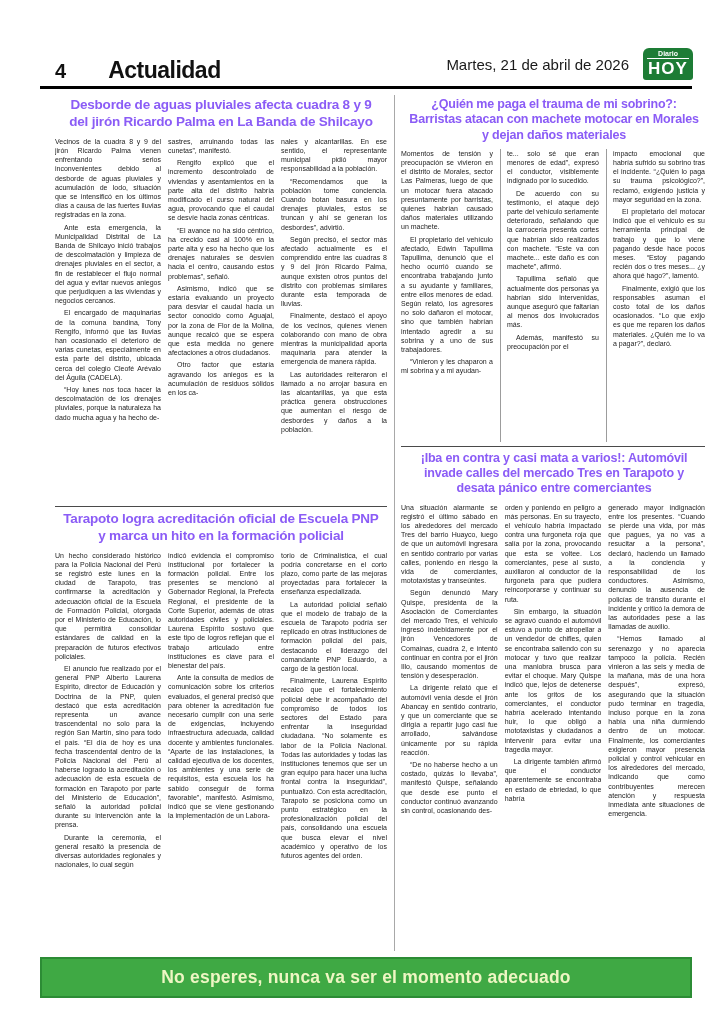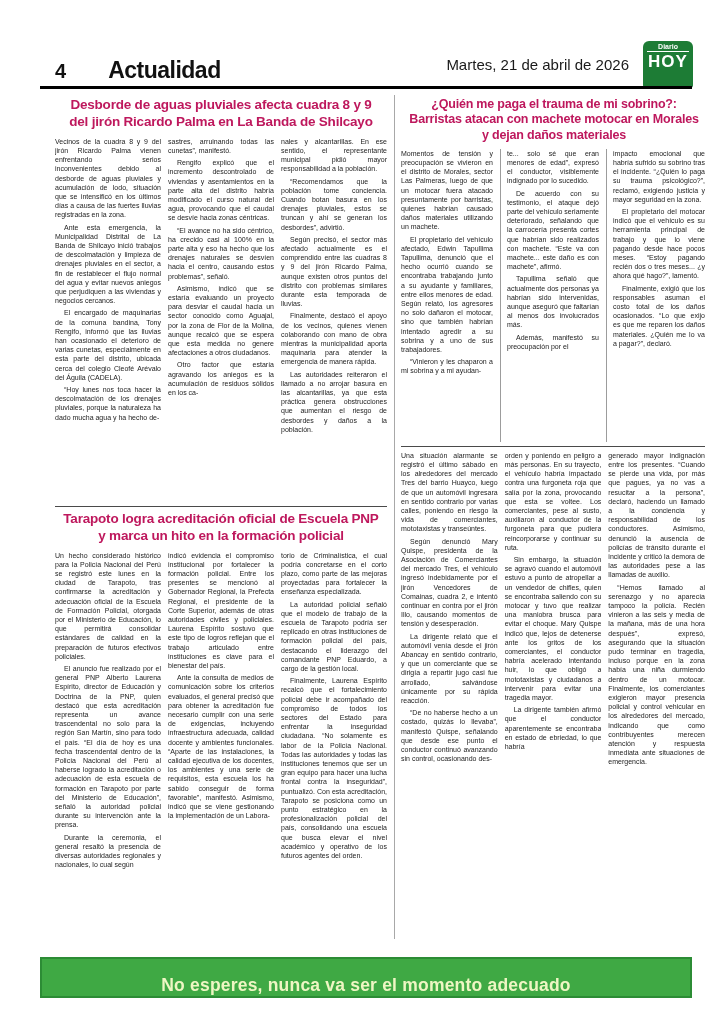--- a/index.html
+++ b/index.html
@@ -8,54 +8,54 @@
 
   
   .masthead{position:absolute;top:44px;left:55px;right:30px;height:40px;
             display:flex;justify-content:space-between;align-items:center;}
   .mast-left{display:flex;align-items:baseline;gap:42px;}
   .page-num{font-size:20px;font-weight:bold;}
   .section-title{font-size:23px;font-weight:bold;letter-spacing:-0.5px;margin-top:12px;}
   .mast-right{display:flex;align-items:center;gap:14px;}
   .edition-date{font-size:15px;color:#1a1a1a;}
   .logo{background:#1d7c35;border-radius:6px 6px 3px 3px;text-align:center;
-        padding:2px 4px 18px;min-width:42px;}
+        padding:2px 4px 3px;min-width:42px;}
   .logo-top{display:block;color:#fff;font-size:7px;font-weight:bold;
             border-bottom:1px solid #fff;padding-bottom:1px;margin-bottom:1px;}
   .logo-main{display:block;color:#fff;font-size:17px;font-weight:bold;
              letter-spacing:1px;line-height:1;}
   .header-rule{position:absolute;top:86px;left:40px;width:652px;height:3px;background:#000;}
 
   
   .content{position:absolute;top:95px;left:55px;width:650px;display:flex;}
   .half-left{width:332px;}
   .vert-divider{width:1px;background:#a8a8a8;margin:0 6px 0 7px;}
   .half-right{flex:1;}
 
-  .headline{font-weight:bold;text-align:center;margin:2px 6px 6px;letter-spacing:-0.2px;color:#be185d;}
+  .headline{font-weight:bold;text-align:center;margin:2px 6px 6px;letter-spacing:-0.2px;color:#8b5cf6;}
   .headline.lg{font-size:13.5px;line-height:1.25;}
   .headline.md{font-size:12.5px;line-height:1.22;margin-left:8px;}
 
   .cols{display:flex;gap:7px;overflow:hidden;}
   .col{flex:1;font-size:7px;line-height:9.2px;text-align:justify;color:#1c1c1c;overflow:hidden;}
   .col p{margin:0 0 3px;text-indent:9px;}
   .col p:first-child{text-indent:0;}
   .cols.rules .col + .col{border-left:1px solid #9c9c9c;padding-left:6px;}
 
   .cols.h-a1{height:365px;}
   .cols.h-a2{height:293px;}
   .cols.h-a3{height:388px;}
   .cols.h-a4{height:448px;}
 
   .sep{border:0;border-top:1px solid #4a4a4a;margin:4px 0 4px;}
 
   
   .banner{position:absolute;top:957px;left:40px;width:652px;height:41px;
           box-sizing:border-box;background:#3fa944;border:2px solid #2c8c35;
-          display:flex;align-items:flex-end;justify-content:center;}
+          display:flex;align-items:center;justify-content:center;}
   .banner-text{color:#eef6c3;font-weight:bold;font-size:17.5px;letter-spacing:0.2px;}
 </style>
 </head>
 <body>
 
 <div class="page">
 
   <div class="masthead">
     <div class="mast-left">
       <span class="page-num">4</span>
@@ -144,20 +144,21 @@
               <p>impacto emocional que habría sufrido su sobrino tras el incidente. “¿Quién lo paga su trauma psicológico?”, reclamó, exigiendo justicia y mayor seguridad en la zona.</p>
               <p>El propietario del motocar indicó que el vehículo es su herramienta principal de trabajo y que lo viene pagando desde hace pocos meses. “Estoy pagando recién dos o tres meses... ¿y ahora qué hago?”, lamentó.</p>
               <p>Finalmente, exigió que los responsables asuman el costo total de los daños ocasionados. “Lo que exijo es que me reparen los daños materiales. ¿Quién me lo va a pagar?”, declaró.</p>
             </div>
         </div>
       </article>
 
       <hr class="sep">
 
       <article>
+        <h2 class="headline md">¡Iba en contra y casi mata a varios!: Automóvil invade calles del mercado Tres en Tarapoto y desata pánico entre comerciantes</h2>
         <div class="cols h-a4">
           <div class="col">
               <p>Una situación alarmante se registró el último sábado en los alrededores del mercado Tres del barrio Huayco, luego de que un automóvil ingresara en sentido contrario por varias calles, poniendo en riesgo la vida de comerciantes, mototaxistas y transeúntes.</p>
               <p>Según denunció Mary Quispe, presidenta de la Asociación de Comerciantes del mercado Tres, el vehículo ingresó indebidamente por el jirón Vencedores de Comainas, cuadra 2, e intentó continuar en contra por el jirón Illo, causando momentos de tensión y desesperación.</p>
               <p>La dirigente relató que el automóvil venía desde el jirón Abancay en sentido contrario, y que un comerciante que se dirigía a repartir jugo casi fue arrollado, salvándose únicamente por su rápida reacción.</p>
               <p>“De no haberse hecho a un costado, quizás lo llevaba”, manifestó Quispe, señalando que desde ese punto el conductor continuó avanzando sin control, ocasionando des-</p>
             </div>
           <div class="col">
               <p>orden y poniendo en peligro a más personas. En su trayecto, el vehículo habría impactado contra una furgoneta roja que salía por la zona, provocando que esta se voltee. Los comerciantes, pese al susto, auxiliaron al conductor de la furgoneta para que pudiera reincorporarse y continuar su ruta.</p>
               <p>Sin embargo, la situación se agravó cuando el automóvil estuvo a punto de atropellar a un vendedor de chifles, quien se encontraba saliendo con su motocar y tuvo que realizar una maniobra brusca para evitar el choque. Mary Quispe indicó que, lejos de detenerse ante los gritos de los comerciantes, el conductor habría acelerado intentando huir, lo que obligó a mototaxistas y ciudadanos a intervenir para evitar una tragedia mayor.</p>

